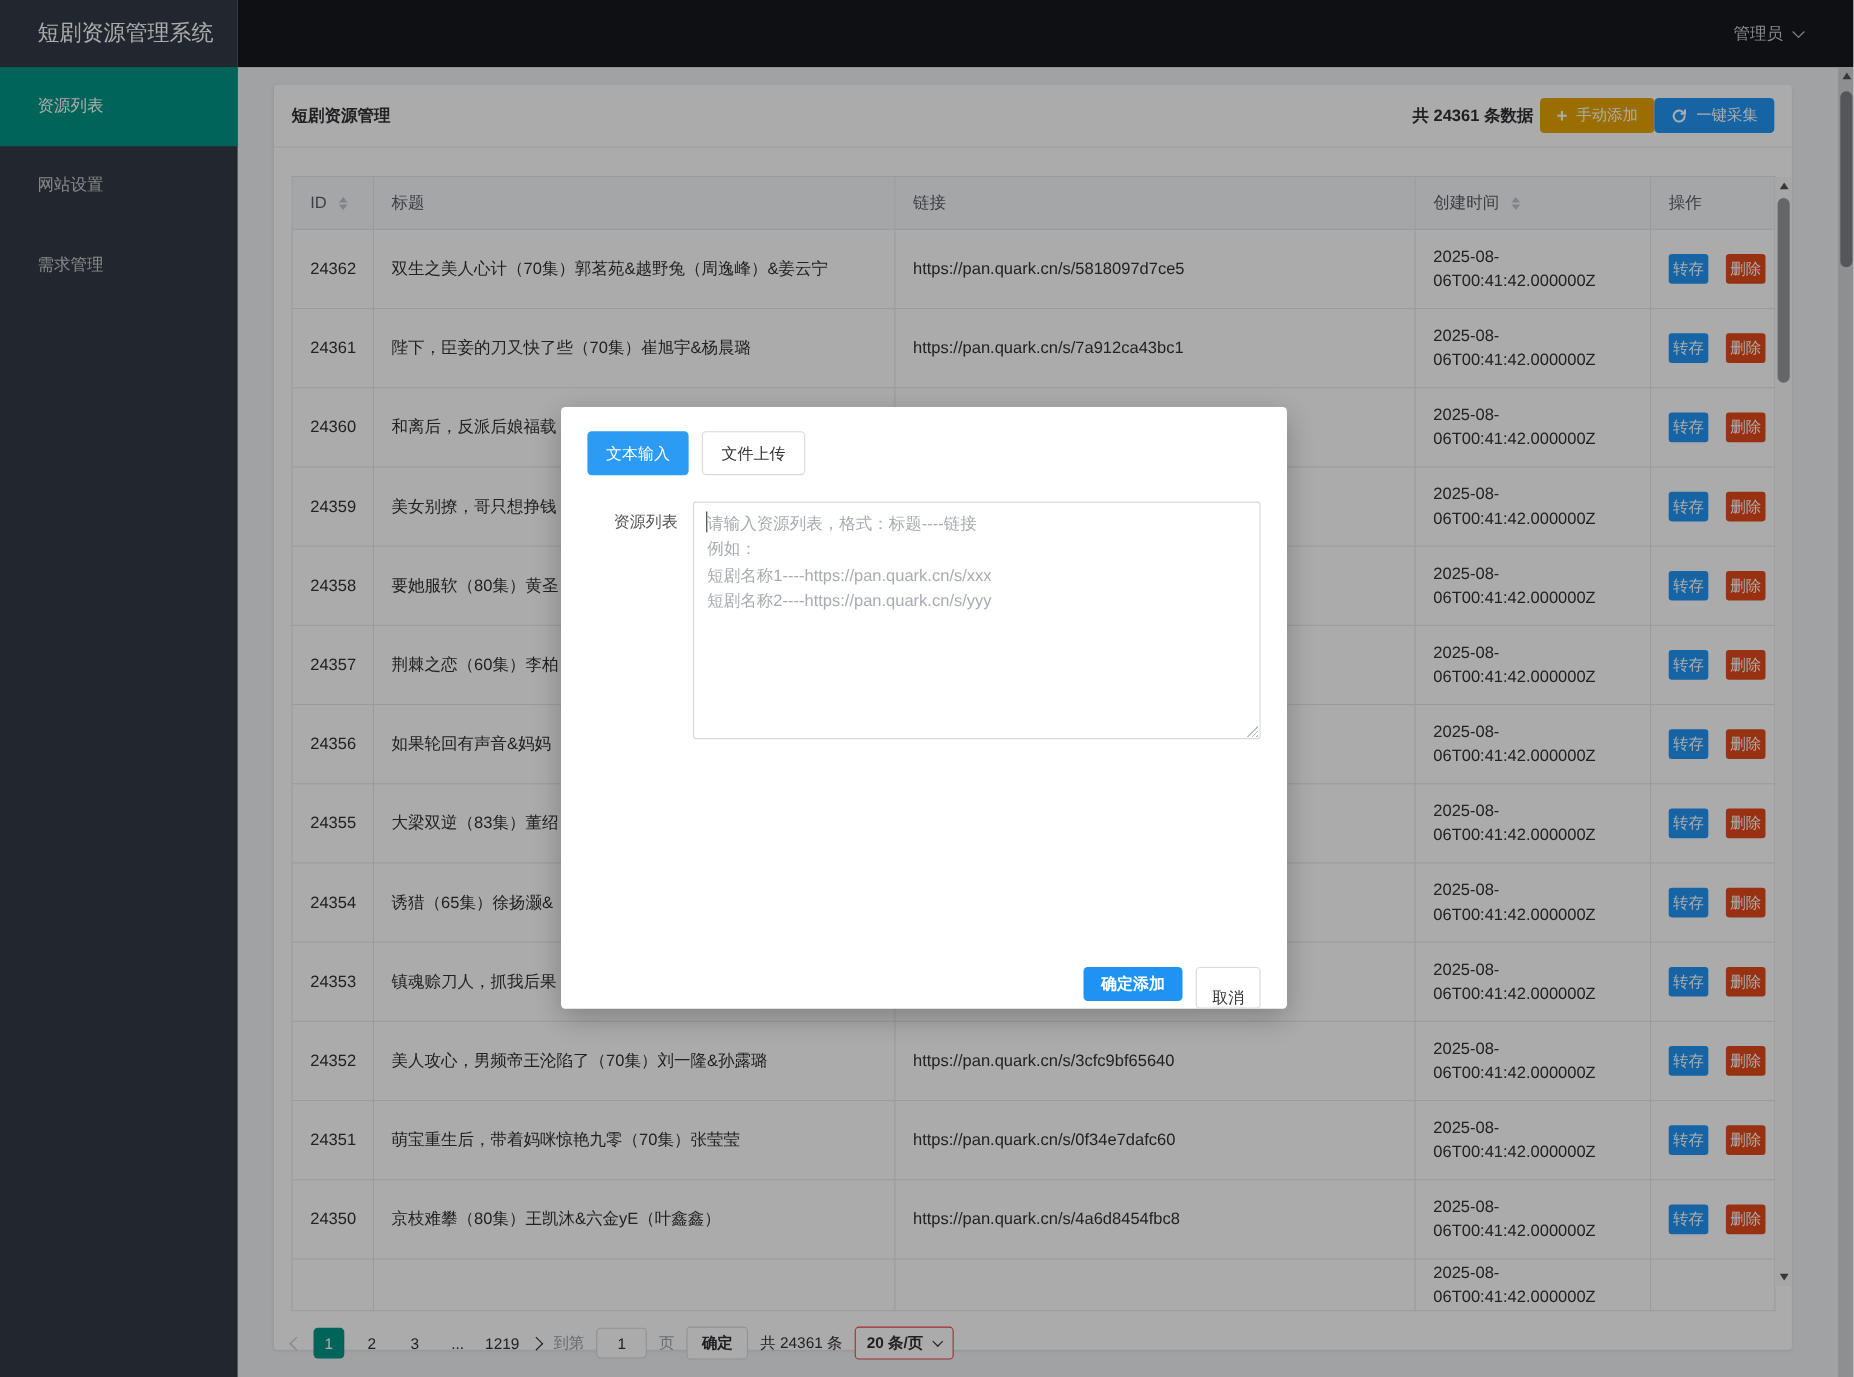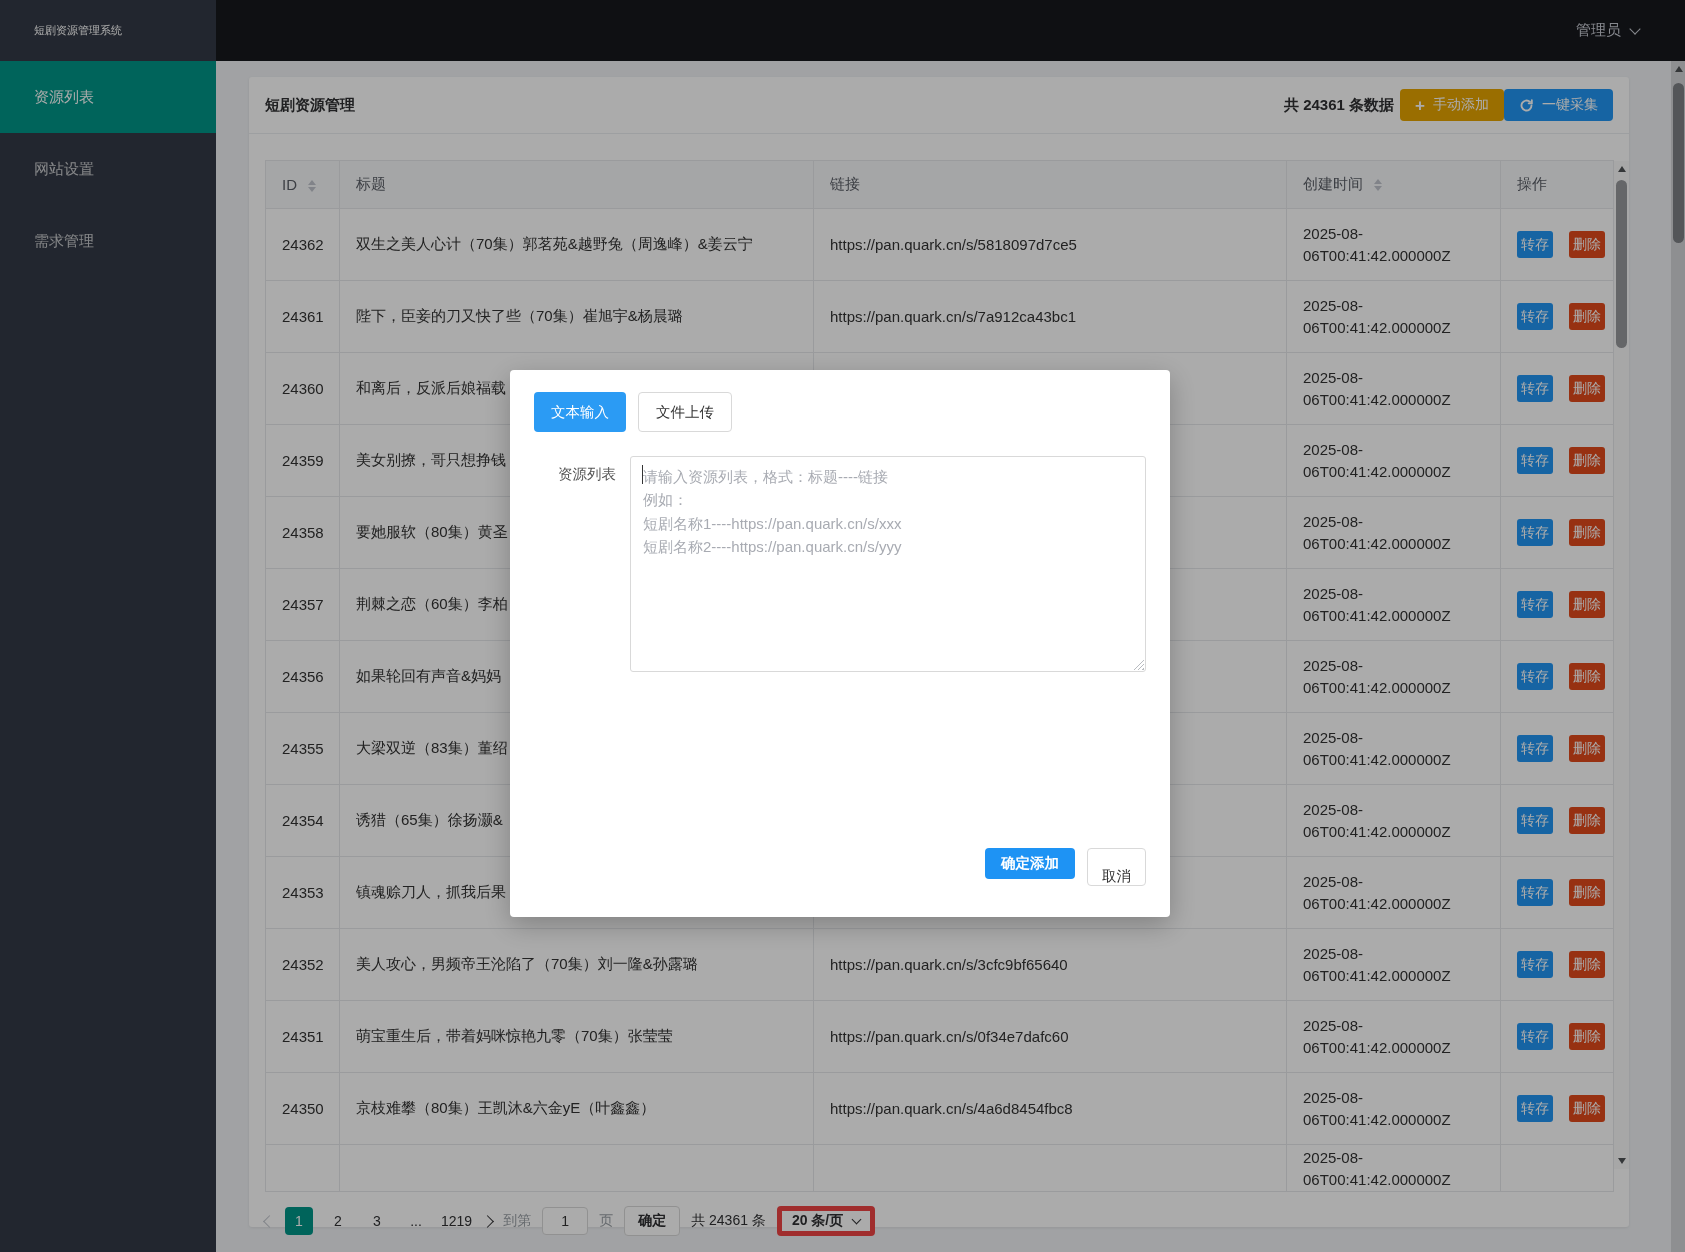--- a/index.html
+++ b/index.html
@@ -2,21 +2,21 @@
 <html><head>
 <meta charset="utf-8">
 <style>
   * { box-sizing: border-box; margin: 0; padding: 0; }
   html,body { width:1685px; height:1252px; overflow:hidden;
     font-family:"Liberation Sans","DejaVu Sans",sans-serif; background:#f0f2f5; }
   .app { display:flex; width:100%; height:100%; }
 
   
   .sidebar { width:216px; background:#343a46; flex-shrink:0; }
-  .sidebar-title { height:61px; line-height:61px; padding-left:34px; color:#fff; font-size:11px; white-space:nowrap; }
+  .sidebar-title { height:61px; line-height:61px; padding-left:34px; color:#fff; font-size:20px; white-space:nowrap; }
   .side-item { height:72px; line-height:72px; padding-left:34px; font-size:15px; color:rgba(255,255,255,.72); cursor:pointer; }
   .side-item.active { background:#009688; color:#fff; }
 
   
   .right-col { flex:1; display:flex; flex-direction:column; min-width:0; }
   .topbar { height:61px; background:#17181d; display:flex; align-items:center; justify-content:flex-end; padding-right:46px; flex-shrink:0; }
   .user { color:#c9ccd4; font-size:15px; display:flex; align-items:center; gap:10px; cursor:pointer; }
   .chev { width:8px; height:8px; border-right:1.6px solid #c9ccd4; border-bottom:1.6px solid #c9ccd4; transform:rotate(45deg); margin-top:-4px; }
 
   
@@ -49,21 +49,21 @@
   .pagination { display:flex; align-items:center; gap:11px; margin:14px 0 0 16px; font-size:14px; color:#303133; }
   .pg-arrow { width:9px; height:9px; border-left:1.6px solid #303133; border-bottom:1.6px solid #303133; cursor:pointer; }
   .pg-arrow.prev { transform:rotate(45deg); border-color:#c0c4cc; }
   .pg-arrow.next { transform:rotate(225deg); }
   .pg-num { min-width:28px; height:28px; line-height:28px; text-align:center; border-radius:4px; cursor:pointer; }
   .pg-num.active { background:#009688; color:#fff; }
   .pg-num.dots { cursor:default; }
   .dim { color:#9aa0a6; }
   .goto-input { width:46px; height:28px; border:1px solid #d9d9d9; border-radius:4px; text-align:center; font-size:14px; font-family:inherit; color:#333; background:#fff; }
   .confirm-btn { height:30px; padding:0 13px; background:#fff; border:1px solid #d9d9d9; border-radius:4px; font-size:14px; font-weight:bold; color:#303133; cursor:pointer; font-family:inherit; }
-  .page-size { height:30px; border:5px solid #ef4444; border-radius:4px; display:flex; align-items:center; padding:0 10px; gap:10px; cursor:pointer; font-weight:bold; background:#fff; }
+  .page-size { height:30px; border:1px solid #ef4444; border-radius:4px; display:flex; align-items:center; padding:0 10px; gap:10px; cursor:pointer; font-weight:bold; background:#fff; }
   .sel-chev { width:7px; height:7px; border-right:1.8px solid #303133; border-bottom:1.8px solid #303133; transform:rotate(45deg); margin-top:-4px; }
 
   
   .tbl-scroll { position:absolute; top:84px; right:0; width:15px; height:1008px; background:#fafafa; }
   .sb-arrow { position:absolute; left:0; width:15px; height:16px; display:flex; align-items:center; justify-content:center; cursor:pointer; }
   .sb-arrow.up { top:0; } .sb-arrow.down { bottom:0; }
   .tri-up   { width:0; height:0; border-left:4px solid transparent; border-right:4px solid transparent; border-bottom:6px solid #4f5255; }
   .tri-down { width:0; height:0; border-left:4px solid transparent; border-right:4px solid transparent; border-top:6px solid #4f5255; }
   .sb-thumb { position:absolute; top:19px; left:2px; width:11px; height:168px; background:#97999c; border-radius:6px; cursor:pointer; }
   .vp-scroll { position:fixed; right:0; top:61px; bottom:0; width:14px; background:#d4d6d9; }
@@ -82,21 +82,21 @@
   .tab.plain { border:1px solid #d9d9d9; color:#333; background:#fff; }
   .form-row { display:flex; margin-top:24px; }
   .form-label { width:96px; text-align:right; padding:9px 14px 0 0; font-size:14.5px; color:#555; flex-shrink:0; }
   .ta-wrap { flex:1; position:relative; }
   .res-textarea { width:100%; height:216px; border:1px solid #d9d9d9; border-radius:3px; resize:none; padding:8px 12px; font-size:15px; line-height:1.55; font-family:inherit; color:#333; display:block; }
   .res-textarea::placeholder { color:#a8abb2; }
   .ta-caret { position:absolute; left:12px; top:9px; width:1px; height:19px; background:#333; }
   .ta-handle { position:absolute; right:2px; bottom:2px; width:11px; height:11px;
     background:repeating-linear-gradient(135deg, transparent 0 2px, #b9bcc1 2px 3px);
     clip-path:polygon(100% 0,100% 100%,0 100%); }
-  .modal-footer { position:absolute; right:24px; bottom:31px; display:flex; gap:12px; }
+  .modal-footer { position:absolute; right:24px; bottom:0; display:flex; gap:12px; }
   .btn-primary { height:31px; padding:0 16px; background:#1e93f4; color:#fff; border:none; border-radius:4px; font-size:14.5px; font-weight:bold; cursor:pointer; font-family:inherit; }
   .btn-plain { height:31px; padding:18px 14px; background:#fff; color:#333; border:1px solid #d9d9d9; border-radius:4px; font-size:14.5px; cursor:pointer; font-family:inherit; }
 </style>
 </head>
 <body>
 
 <div class="app">
   <aside class="sidebar">
     <div class="sidebar-title">短剧资源管理系统</div>
     <nav id="sidebar-nav">

